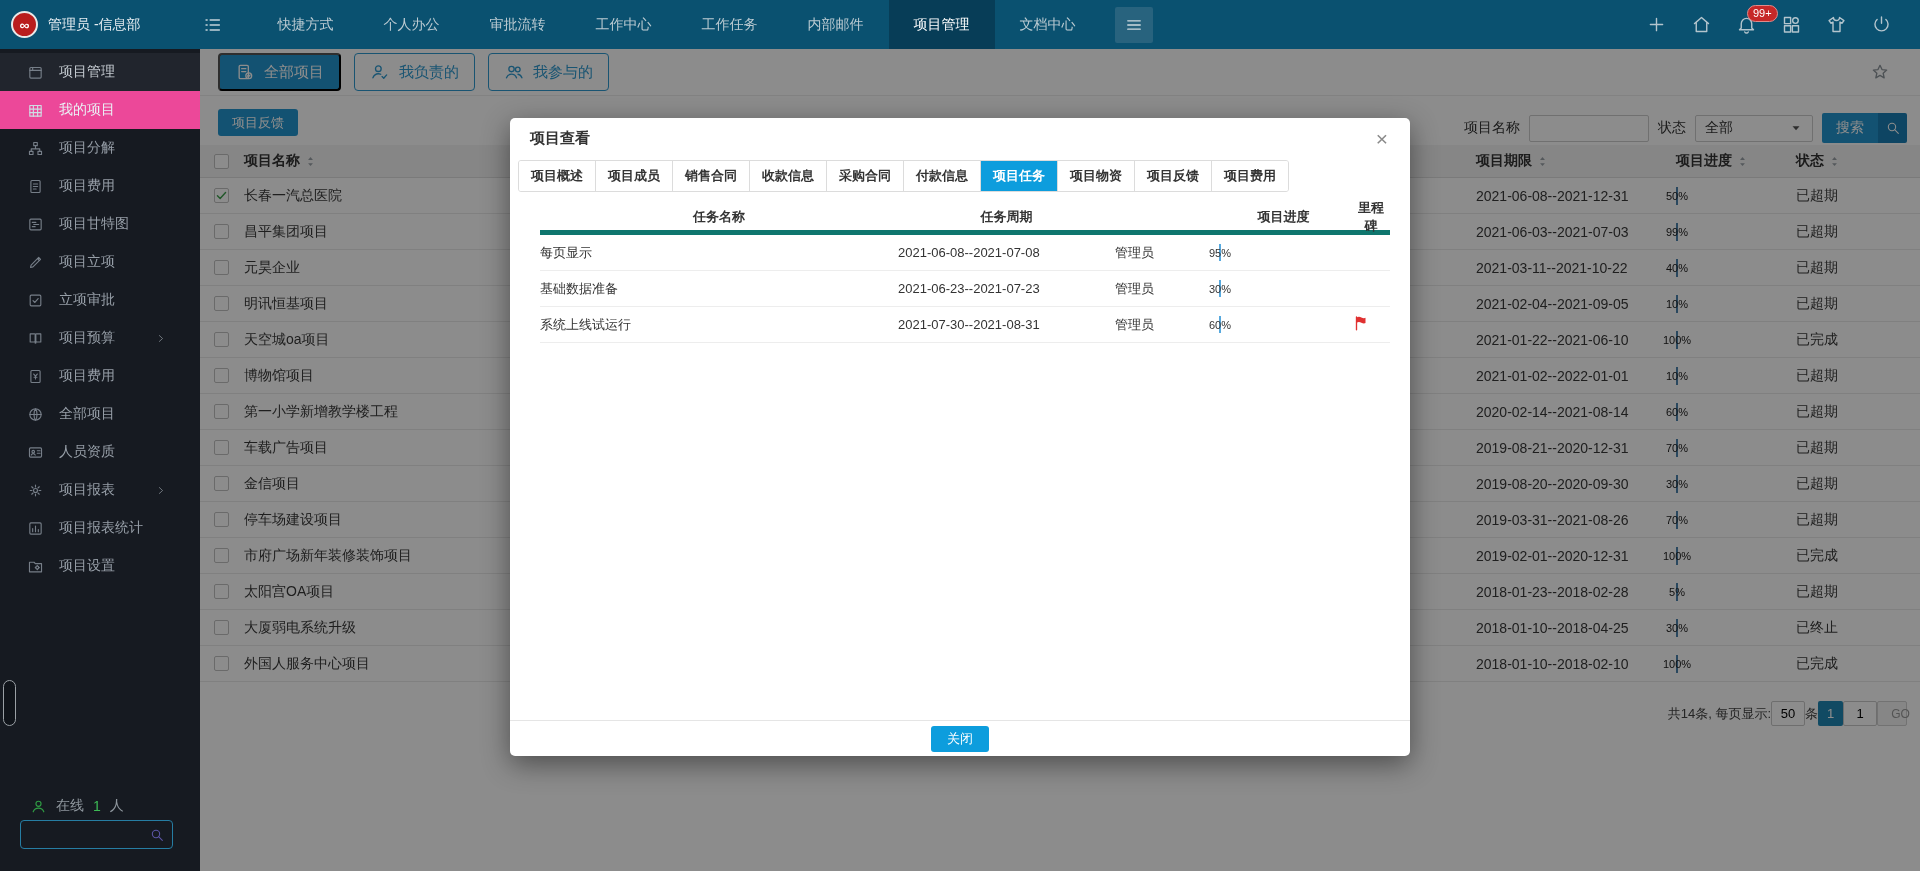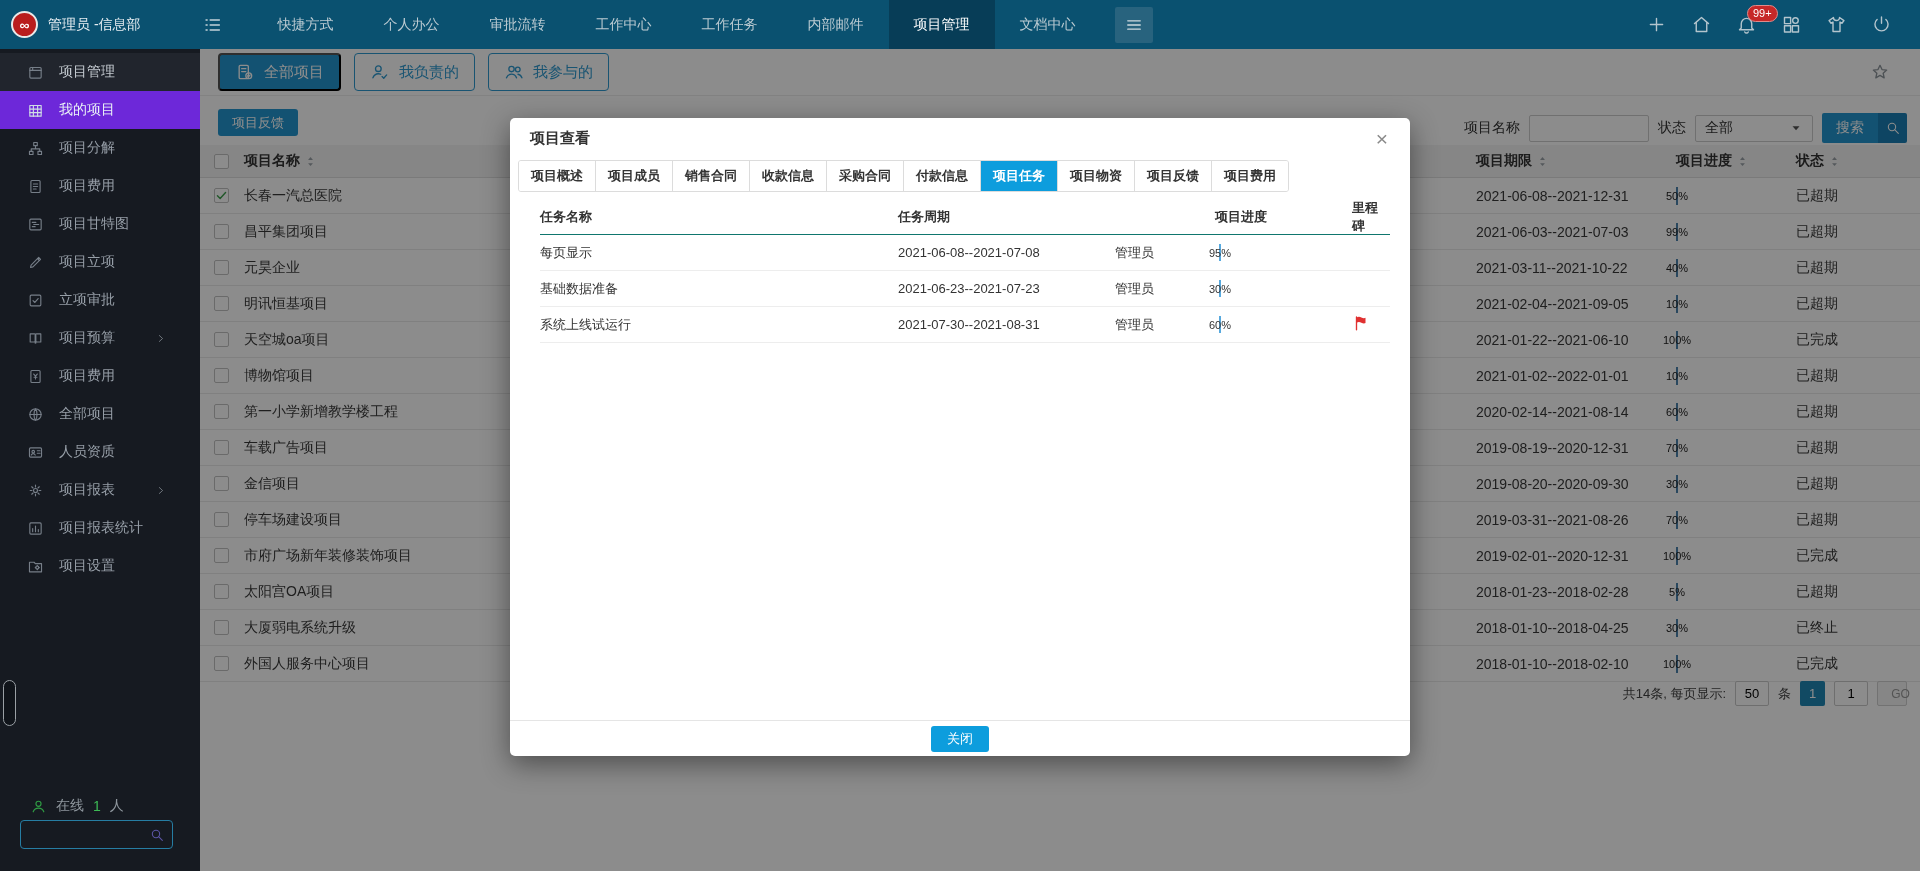--- a/index.html
+++ b/index.html
@@ -18,21 +18,21 @@
   .nav-right { margin-left:auto; display:flex; align-items:center; gap:24px; padding-right:28px; }
   .nav-ico { position:relative; color:#b4c5cd; cursor:pointer; }
   .nav-badge { position:absolute; top:-9px; left:11px; background:#c62828; border:1px solid #e08b8b; color:#fff; font-size:11px; line-height:1; padding:2px 5px; border-radius:9px; white-space:nowrap; }
 
   
   .sidebar { position:absolute; top:49px; left:0; width:200px; bottom:0; background:#161a21; z-index:55; }
   .side-items { padding-top:4px; }
   .side-item { height:38px; display:flex; align-items:center; font-size:14px; color:#979fa8; cursor:pointer; position:relative; }
   .side-item .icon { width:18px; margin:0 15px 0 26px; color:#767e88; }
   .side-item.header { background:#21252d; color:#c4cad0; }
-  .side-item.active { background:#6d28d9; color:#eaf2f6; }
+  .side-item.active { background:#ec4899; color:#eaf2f6; }
   .side-item.active .icon { color:#cfdde4; }
   .side-item .chev { position:absolute; right:16px; color:#8d949b; }
   .side-handle { position:absolute; left:3px; top:631px; width:13px; height:46px; border:1px solid #9aa0a5; border-radius:8px; background:#10141a; }
   .online { position:absolute; left:30px; top:748px; display:flex; align-items:center; gap:9px; font-size:14px; color:#8f979e; }
   .online .icon { color:#2f9e44; }
   .online .num { color:#3dbb55; }
   .side-search { position:absolute; left:20px; top:771px; width:153px; height:29px; border:1px solid #267da3; border-radius:4px; display:flex; align-items:center; }
   .side-search input { flex:1; min-width:0; background:transparent; border:none; outline:none; color:#cfd6da; padding:0 6px; font-size:13px; }
   .side-search .icon { color:#5c55a6; margin-right:7px; }
 
@@ -55,39 +55,39 @@
 
   .grid-row { display:grid; grid-template-columns:30px 1fr 200px 120px 124px; align-items:center; padding-left:14px; }
   .t-header { height:33px; background:#f4f4f4; border-bottom:1px solid #dedede; font-weight:bold; font-size:14px; color:#333; }
   .t-header .hcell { display:flex; align-items:center; gap:4px; }
   .sort { color:#9aa1a7; }
   .t-row { height:36px; border-bottom:1px solid #e9e9e9; font-size:14px; color:#3a3a3a; background:#fff; }
   .cb { width:15px; height:15px; border:1px solid #c2c2c2; border-radius:2px; background:#fff; display:inline-flex; align-items:center; justify-content:center; cursor:pointer; color:#3da04c; }
   .pbar { position:relative; width:80px; height:17px; border:1px solid #4d84ad; background:#fff; }
   .pbar .fill { position:absolute; left:0; top:0; bottom:0; background:#5d9bc8; }
   .pbar .ptxt { position:absolute; inset:0; display:flex; align-items:center; justify-content:center; font-size:11px; color:#222; }
-  .pagination { position:absolute; right:13px; top:632px; display:flex; align-items:center; gap:9px; font-size:13px; color:#444; }
+  .pagination { position:absolute; right:13px; top:652px; display:flex; align-items:center; font-size:13px; color:#444; }
   .pg-input { width:34px; height:25px; border:1px solid #c9c9c9; border-radius:2px; text-align:center; font-size:13px; outline:none; background:#fff; }
   .pg-cur { width:25px; height:25px; background:#1f87b5; color:#fff; border-radius:2px; display:flex; align-items:center; justify-content:center; cursor:pointer; }
   .pg-go { width:30px; height:25px; border:1px solid #cfcfcf; background:#f4f4f4; color:#9a9a9a; border-radius:2px; display:flex; align-items:center; justify-content:center; font-size:12px; cursor:pointer;padding-left:17px; }
 
   .overlay { position:absolute; inset:0; background:rgba(0,0,0,0.45); z-index:40; }
 
   
   .modal { position:absolute; left:510px; top:118px; width:900px; height:638px; background:#fff; border-radius:5px; box-shadow:0 8px 28px rgba(0,0,0,.45); z-index:100; }
   .m-header { height:40px; display:flex; align-items:center; padding:0 20px; }
   .m-title { font-size:15px; font-weight:bold; color:#333; }
   .m-close { margin-left:auto; color:#8a8a8a; font-size:21px; line-height:1; cursor:pointer; padding-right:2px; }
   .m-tabs { display:flex; width:fit-content; margin:2px 4px 0 8px; border:1px solid #dcdcdc; border-radius:3px; overflow:hidden;align-items:center; }
   .m-tab { padding:0 12px; height:30px; line-height:30px; font-size:13px; font-weight:bold; color:#333; border-right:1px solid #dcdcdc; background:#fff; cursor:pointer; white-space:nowrap; }
   .m-tab:last-child { border-right:none; }
   .m-tab.active { background:#0d9ddd; color:#fff; }
   .m-table { margin:7px 20px 0 30px; }
   .m-grid { display:grid; grid-template-columns:358px 217px 100px 137px 1fr; align-items:center; }
-  .m-thead { height:36px; border-bottom:1px solid #0f766e; font-size:13px; font-weight:bold; color:#333; }
+  .m-thead { height:36px; border-bottom:5px solid #0f766e; font-size:13px; font-weight:bold; color:#333;text-align:center; }
   .m-trow { height:36px; border-bottom:1px solid #ededed; font-size:13px; color:#333; }
   .mbar { position:relative; width:85px; height:18px; border:1px solid #57a9de; background:#fff; margin-left:4px; }
   .mbar .fill { position:absolute; left:0; top:0; bottom:0; background:#6fbdee; }
   .mbar .ptxt { position:absolute; inset:0; display:flex; align-items:center; justify-content:center; font-size:11px; color:#333; }
   .flag { color:#e03131; }
   .m-footer { position:absolute; left:0; right:0; bottom:0; height:36px; border-top:1px solid #e5e5e5; display:flex; align-items:center; justify-content:center; }
   .m-close-btn { background:#0d9ddd; color:#fff; border:none; border-radius:3px; height:26px; padding:0 16px; font-size:13px; cursor:pointer; }
 </style>
 </head>
 <body>
@@ -479,21 +479,21 @@
       <div class="t-row grid-row">
         <span class="cb"></span>
         <span class="cell">第一小学新增教学楼工程</span>
         <span class="cell">2020-02-14--2021-08-14</span>
         <span class="cell"><span class="pbar"><span class="fill" style="width: 60%;"></span><span class="ptxt">60%</span></span></span>
         <span class="cell">已超期</span>
       </div>
       <div class="t-row grid-row">
         <span class="cb"></span>
         <span class="cell">车载广告项目</span>
-        <span class="cell">2019-08-19--2020-12-31</span>
+        <span class="cell">2019-08-21--2020-12-31</span>
         <span class="cell"><span class="pbar"><span class="fill" style="width: 70%;"></span><span class="ptxt">70%</span></span></span>
         <span class="cell">已超期</span>
       </div>
       <div class="t-row grid-row">
         <span class="cb"></span>
         <span class="cell">金信项目</span>
         <span class="cell">2019-08-20--2020-09-30</span>
         <span class="cell"><span class="pbar"><span class="fill" style="width: 30%;"></span><span class="ptxt">30%</span></span></span>
         <span class="cell">已超期</span>
       </div>

